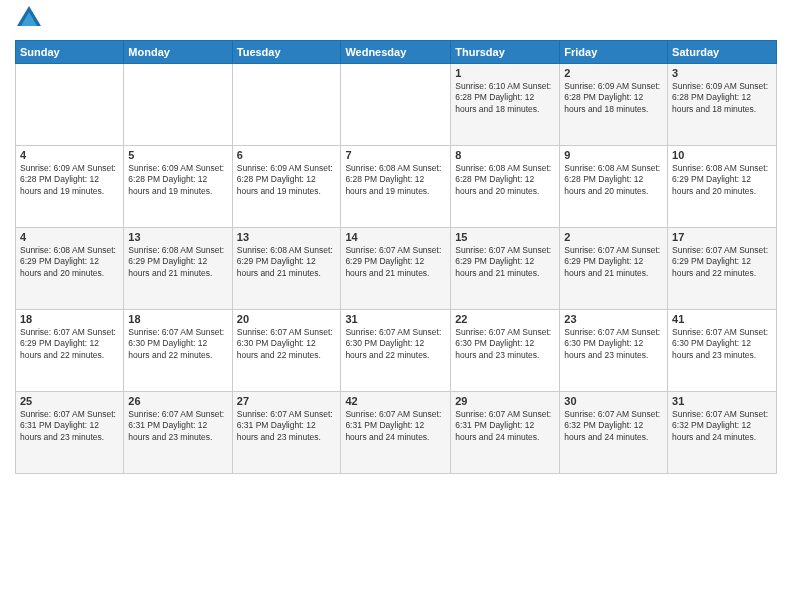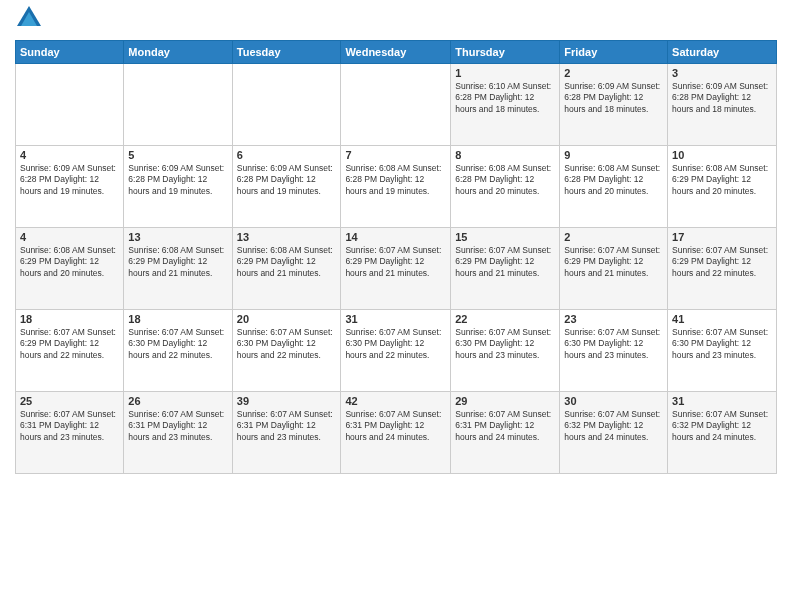--- a/index.html
+++ b/index.html
@@ -327,21 +327,21 @@
 and 23 minutes.</div>
           </td>
           <td>
             <span class="day-number">26</span>
             <div class="day-info">Sunrise: 6:07 AM
 Sunset: 6:31 PM
 Daylight: 12 hours
 and 23 minutes.</div>
           </td>
           <td>
-            <span class="day-number">39</span>
+            <span class="day-number">27</span>
             <div class="day-info">Sunrise: 6:07 AM
 Sunset: 6:31 PM
 Daylight: 12 hours
 and 23 minutes.</div>
           </td>
           <td>
             <span class="day-number">42</span>
             <div class="day-info">Sunrise: 6:07 AM
 Sunset: 6:31 PM
 Daylight: 12 hours

